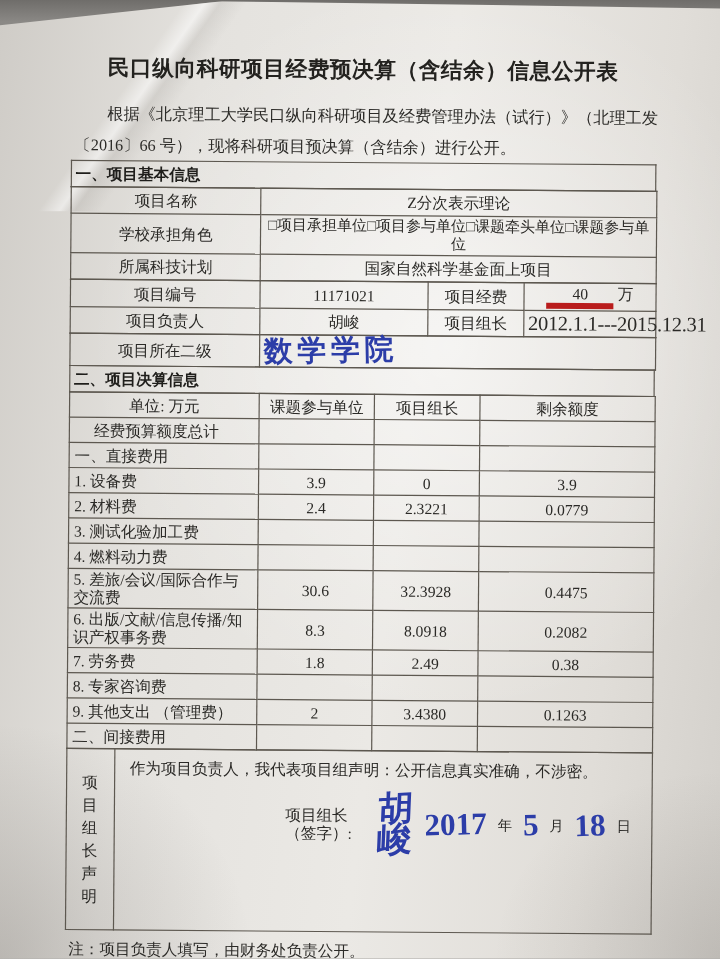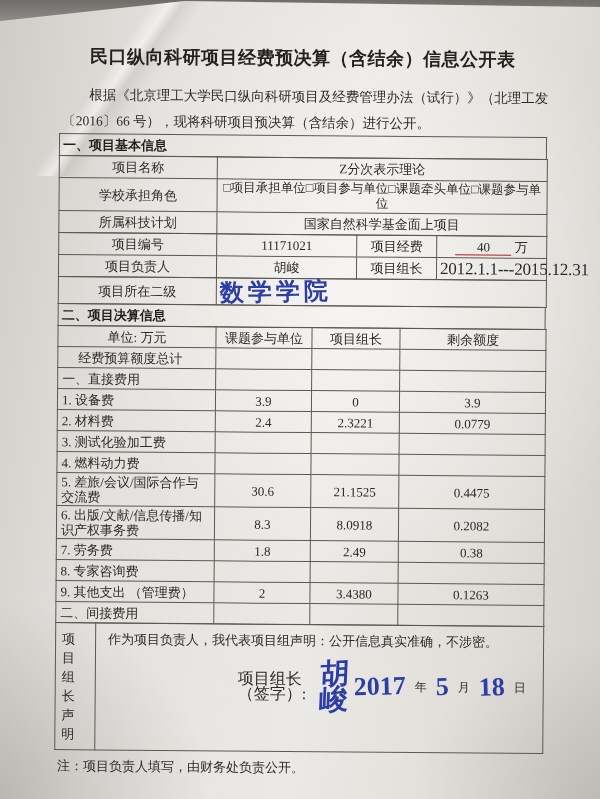--- a/index.html
+++ b/index.html
@@ -39,38 +39,38 @@
     width:488px;margin-left:57px;
     font-size:13px;line-height:15px;color:#2b2a27;
   }
   table.t + table.t{margin-top:-1px;}
   .t td{border:1px solid #5d5850;padding:1px 3px;vertical-align:middle;}
   .sec{font-weight:700;color:#1f1e1b;padding-left:6px;height:19px;}
   .t1 td,.t1b td{height:19px;}
   .lblc{text-align:center;}
   .valc{text-align:center;}
   .role{font-size:12.5px;text-align:center;letter-spacing:0;}
-  .uline{display:inline-block;min-width:56px;border-bottom:1px solid #b91c1c;text-align:center;font-family:Liberation Serif, serif;}
+  .uline{display:inline-block;min-width:56px;border-bottom:5px solid #b91c1c;text-align:center;font-family:Liberation Serif, serif;}
   .dept-cell{height:24px;text-align:left;padding-left:6px;overflow:visible;}
   .hand{color:#2c3da8;font-weight:700;}
   .hw-dept{display:inline-block;font-size:24px;letter-spacing:4px;transform:rotate(-1.5deg);line-height:22px;}
   .unitrow td{height:27px;text-align:center;}
   .t2 td{height:18px;}
   .t2 .lbl{text-align:left;padding-left:4px;}
   .t2 .ind{padding-left:20px;}
   .t2 .num{text-align:center;}
   .period{font-size:17px;letter-spacing:-0.2px;white-space:nowrap;text-align:left;}
   .t3 .side{
-    width:40px;text-align:left;word-break:break-all;
-    line-height:19px;letter-spacing:1px;padding:6px 6px;
+    width:40px;text-align:center;word-break:break-all;
+    line-height:19px;letter-spacing:1px;padding:18px 6px;
   }
   .t3 .body{height:78px;vertical-align:top;padding:8px 8px 4px 12px;}
   .statement{font-size:13px;color:#2b2a27;}
   .signrow{display:flex;align-items:center;margin-top:12px;}
-  .signlabel{margin-left:130px;font-size:16px;}
+  .signlabel{margin-left:130px;font-size:13px;}
   .hw-sign{display:inline-block;font-size:29px;letter-spacing:1px;transform:rotate(-4deg) skewX(-6deg);margin-left:8px;line-height:26px;}
   .spacer{flex:1;}
   .hw-date{display:inline-block;font-size:26px;transform:rotate(-2deg);line-height:24px;}
   .dsep{font-size:12px;color:#2b2a27;margin:0 9px;}
   .footnote{margin:7px 0 0 60px;font-size:13px;color:#2c2b28;}
 </style>
 </head>
 <body>
 
 <div class="paper">
@@ -209,21 +209,21 @@
         </tr>
         <tr>
           <td class="lbl">4. 燃料动力费</td>
           <td class="num"></td>
           <td class="num"></td>
           <td class="num"></td>
         </tr>
         <tr>
           <td class="lbl">5. 差旅/会议/国际合作与交流费</td>
           <td class="num">30.6</td>
-          <td class="num">21.1525</td>
+          <td class="num">32.3928</td>
           <td class="num">0.4475</td>
         </tr>
         <tr>
           <td class="lbl">6. 出版/文献/信息传播/知识产权事务费</td>
           <td class="num">8.3</td>
           <td class="num">8.0918</td>
           <td class="num">0.2082</td>
         </tr>
         <tr>
           <td class="lbl">7. 劳务费</td>

